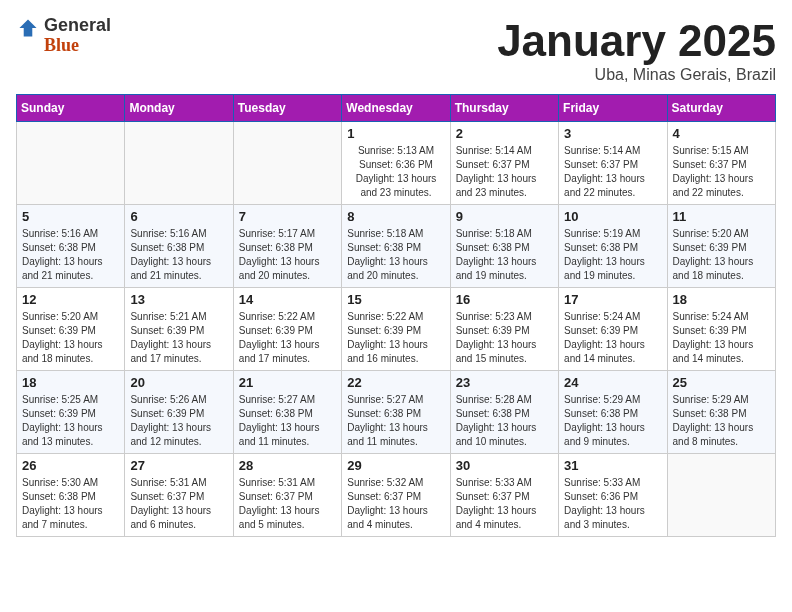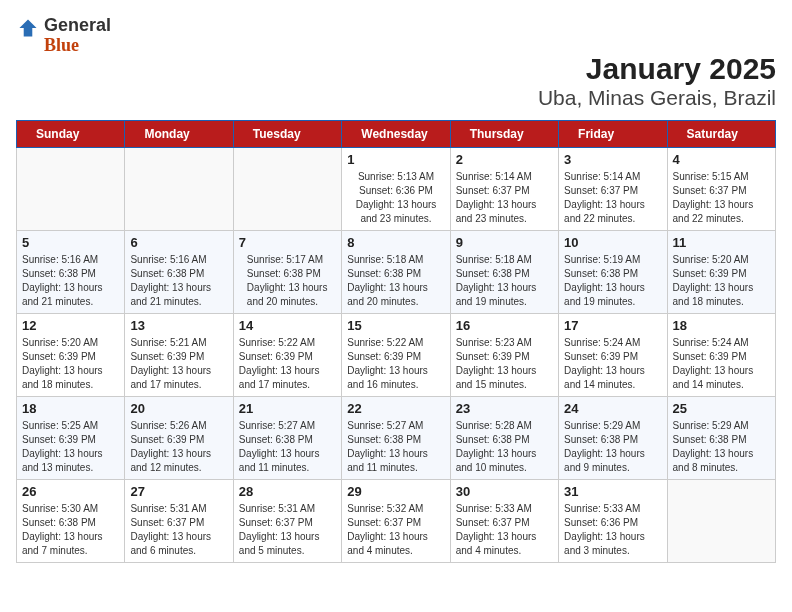--- a/index.html
+++ b/index.html
@@ -29,41 +29,40 @@
     .logo-text .general { color: #333; }
     .logo-text .blue { color: #c2410c; font-family: Liberation Serif, serif; }
     .logo-icon {
       width: 24px;
       height: 24px;
     }
     .title-area {
       text-align: right;
     }
     .month-title {
-      font-size: 30px;
+      font-size: 44px;
       font-weight: bold;
       color: #222;
-      margin-top: 36px;
     }
     .location {
-      font-size: 21px;
+      font-size: 16px;
       color: #444;
       text-align: right;
     }
     .calendar {
       width: 100%;
       border-collapse: collapse;
       border: 1px solid #ccc;
     }
     .calendar th {
-      background-color: #b91c1c;
+      background-color: #a21caf;
       color: #fff;
       font-size: 12px;
       font-weight: bold;
-      padding: 6px 19px;
+      padding: 6px 4px;
       text-align: left;
       border: 1px solid #1a5fb4;
     }
     .calendar td {
       border: 1px solid #ccc;
       vertical-align: top;
       padding: 4px 5px;
       width: calc(100% / 7);
       min-height: 80px;
       font-size: 10.5px;
@@ -166,21 +165,21 @@
         </td>
         <td>
           <div class="day-num">6</div>
           <div class="day-info" style="white-space: pre-line;">Sunrise: 5:16 AM
 Sunset: 6:38 PM
 Daylight: 13 hours
 and 21 minutes.</div>
         </td>
         <td>
           <div class="day-num">7</div>
-          <div class="day-info" style="white-space: pre-line; margin-left: 8px;">Sunrise: 5:17 AM
+          <div class="day-info" style="white-space: pre-line;">Sunrise: 5:17 AM
 Sunset: 6:38 PM
 Daylight: 13 hours
 and 20 minutes.</div>
         </td>
         <td>
           <div class="day-num">8</div>
           <div class="day-info" style="white-space: pre-line;">Sunrise: 5:18 AM
 Sunset: 6:38 PM
 Daylight: 13 hours
 and 20 minutes.</div>

